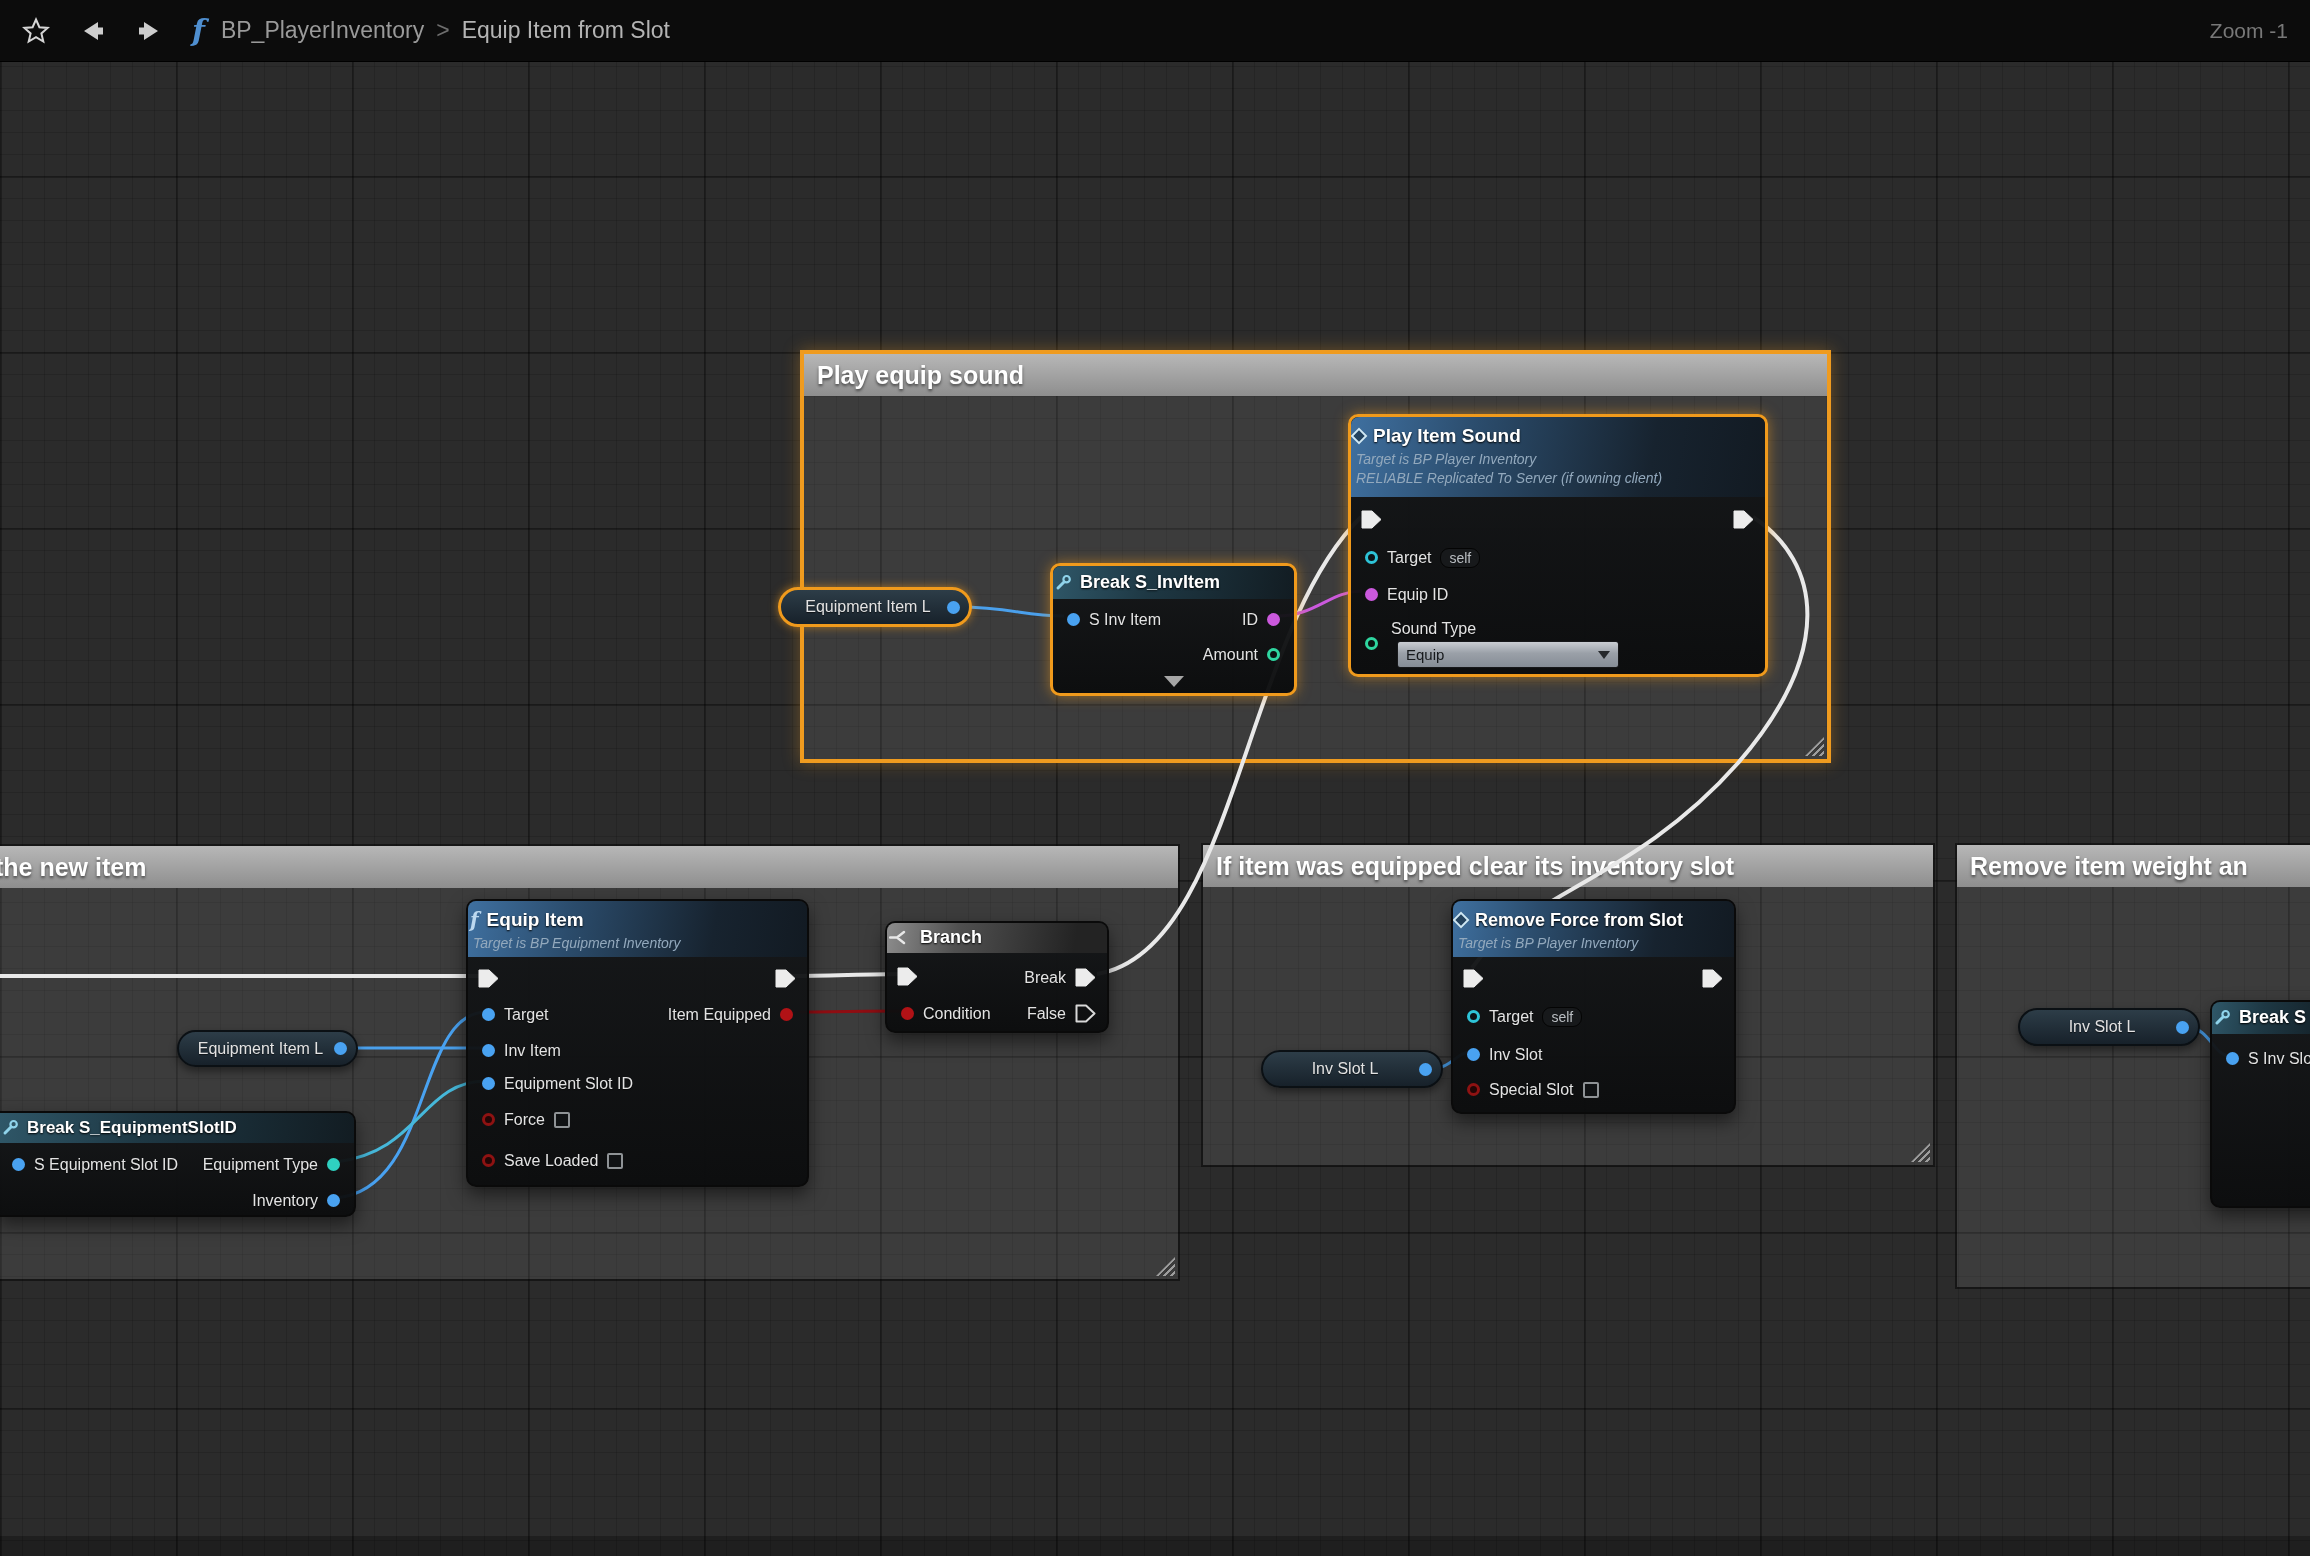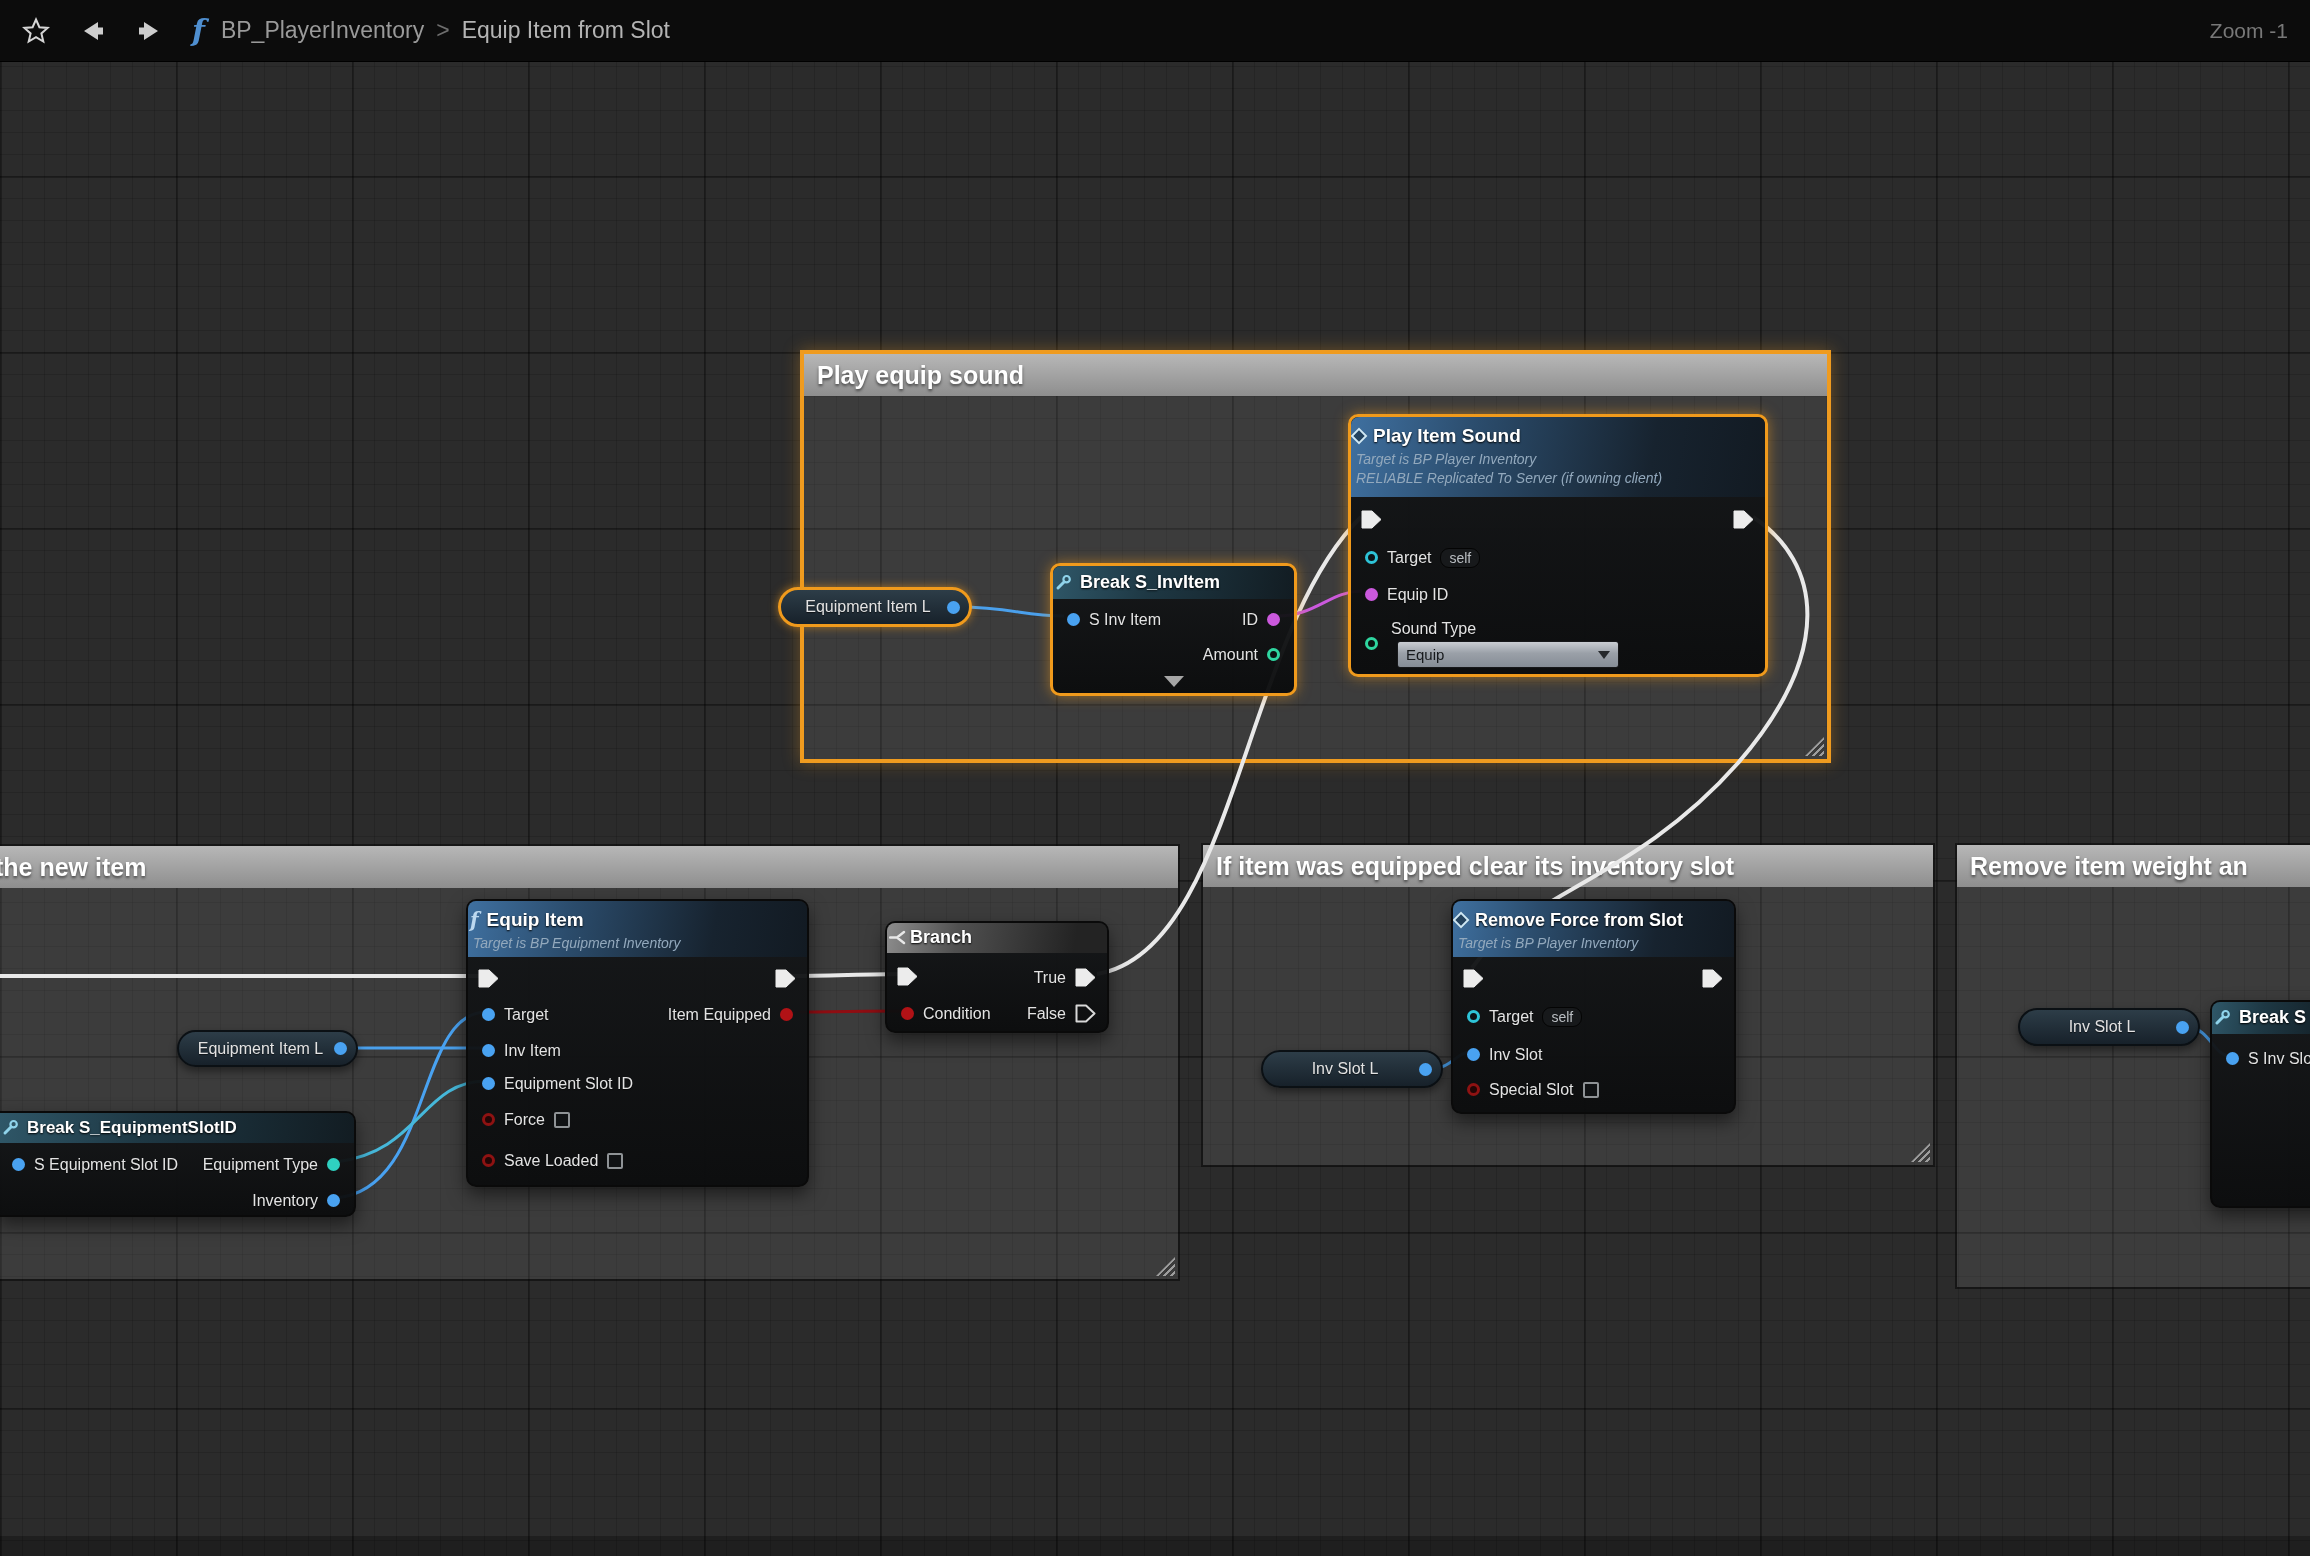--- a/index.html
+++ b/index.html
@@ -249,38 +249,38 @@
       <span class="plabel">Save Loaded</span>
       <span class="cbx"></span>
     </div>
     <div class="prow r" style="right:14px;top:103px">
       <span class="pin p-red"></span>
       <span class="plabel">Item Equipped</span>
     </div>
   </div>
 
   <div class="bnode" style="left:885px;top:921px;width:224px;height:112px">
-    <div class="nhead gray" style="height:30px;display:flex;align-items:center;gap:4px">
+    <div class="nhead gray" style="height:30px;display:flex;align-items:center;gap:14px">
       <svg width="17" height="15" viewBox="0 0 17 15">
           <path d="M1 7.5 H8 M8 7.5 L15 2 M8 7.5 L15 13" stroke="#e8e8e8" stroke-width="2.4" fill="none" stroke-linecap="round"></path>
         </svg>
       <span class="ntitle" style="font-size:18px">Branch</span>
     </div>
     <svg class="exec" style="left:10px;top:44px" width="22" height="19" viewBox="0 0 22 19">
         <path d="M1 1 H11 L20 9.5 L11 18 H1 Z" fill="#ececec" stroke="#ececec" stroke-linejoin="round"></path>
       </svg>
     <div class="prow" style="left:14px;top:80px">
       <span class="pin p-red"></span>
       <span class="plabel">Condition</span>
     </div>
     <div class="prow r" style="right:10px;top:44px">
       <svg width="22" height="19" viewBox="0 0 22 19">
           <path d="M1 1 H11 L20 9.5 L11 18 H1 Z" fill="#ececec" stroke="#ececec" stroke-linejoin="round"></path>
         </svg>
-      <span class="plabel">True</span>
+      <span class="plabel">Break</span>
     </div>
     <div class="prow r" style="right:10px;top:80px">
       <svg width="22" height="19" viewBox="0 0 22 19">
           <path d="M1.5 1.5 H11 L19.5 9.5 L11 17.5 H1.5 Z" fill="none" stroke="#d8d8d8" stroke-width="2" stroke-linejoin="round"></path>
         </svg>
       <span class="plabel">False</span>
     </div>
   </div>
 
   <div class="bnode" style="left:-2px;top:1111px;width:358px;height:106px;border-radius:0 10px 10px 0">

